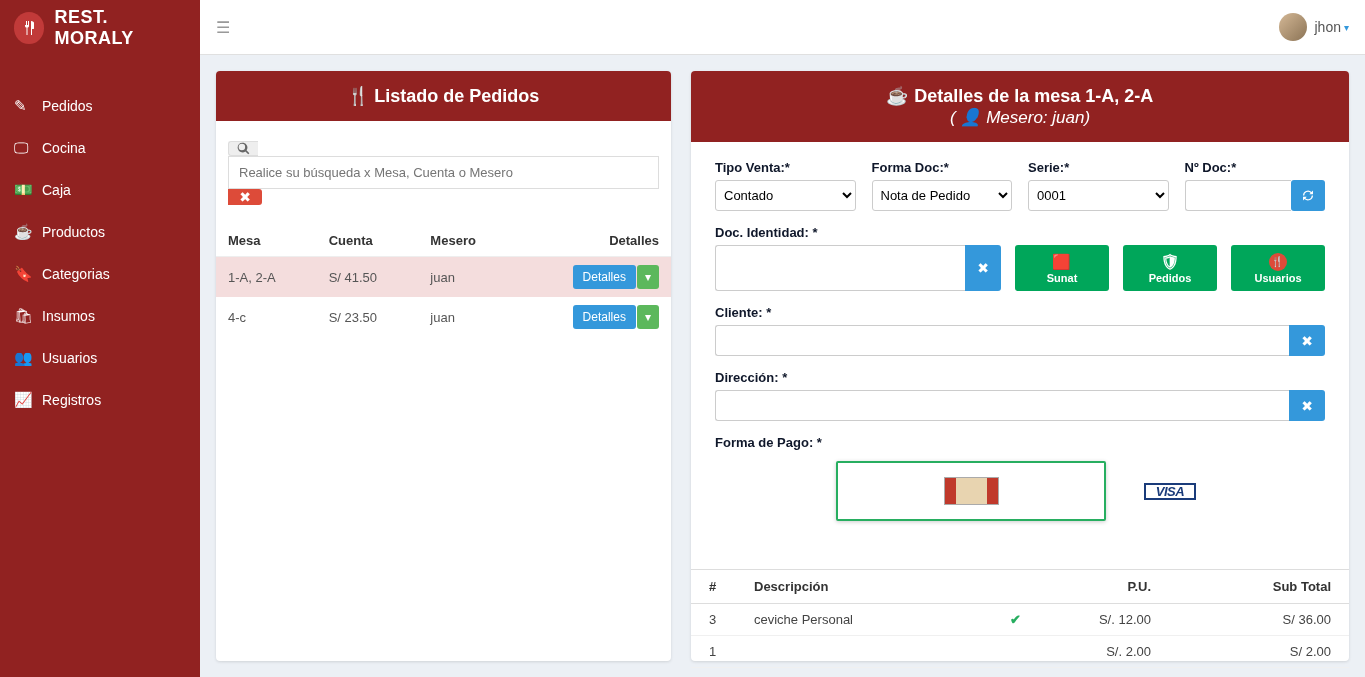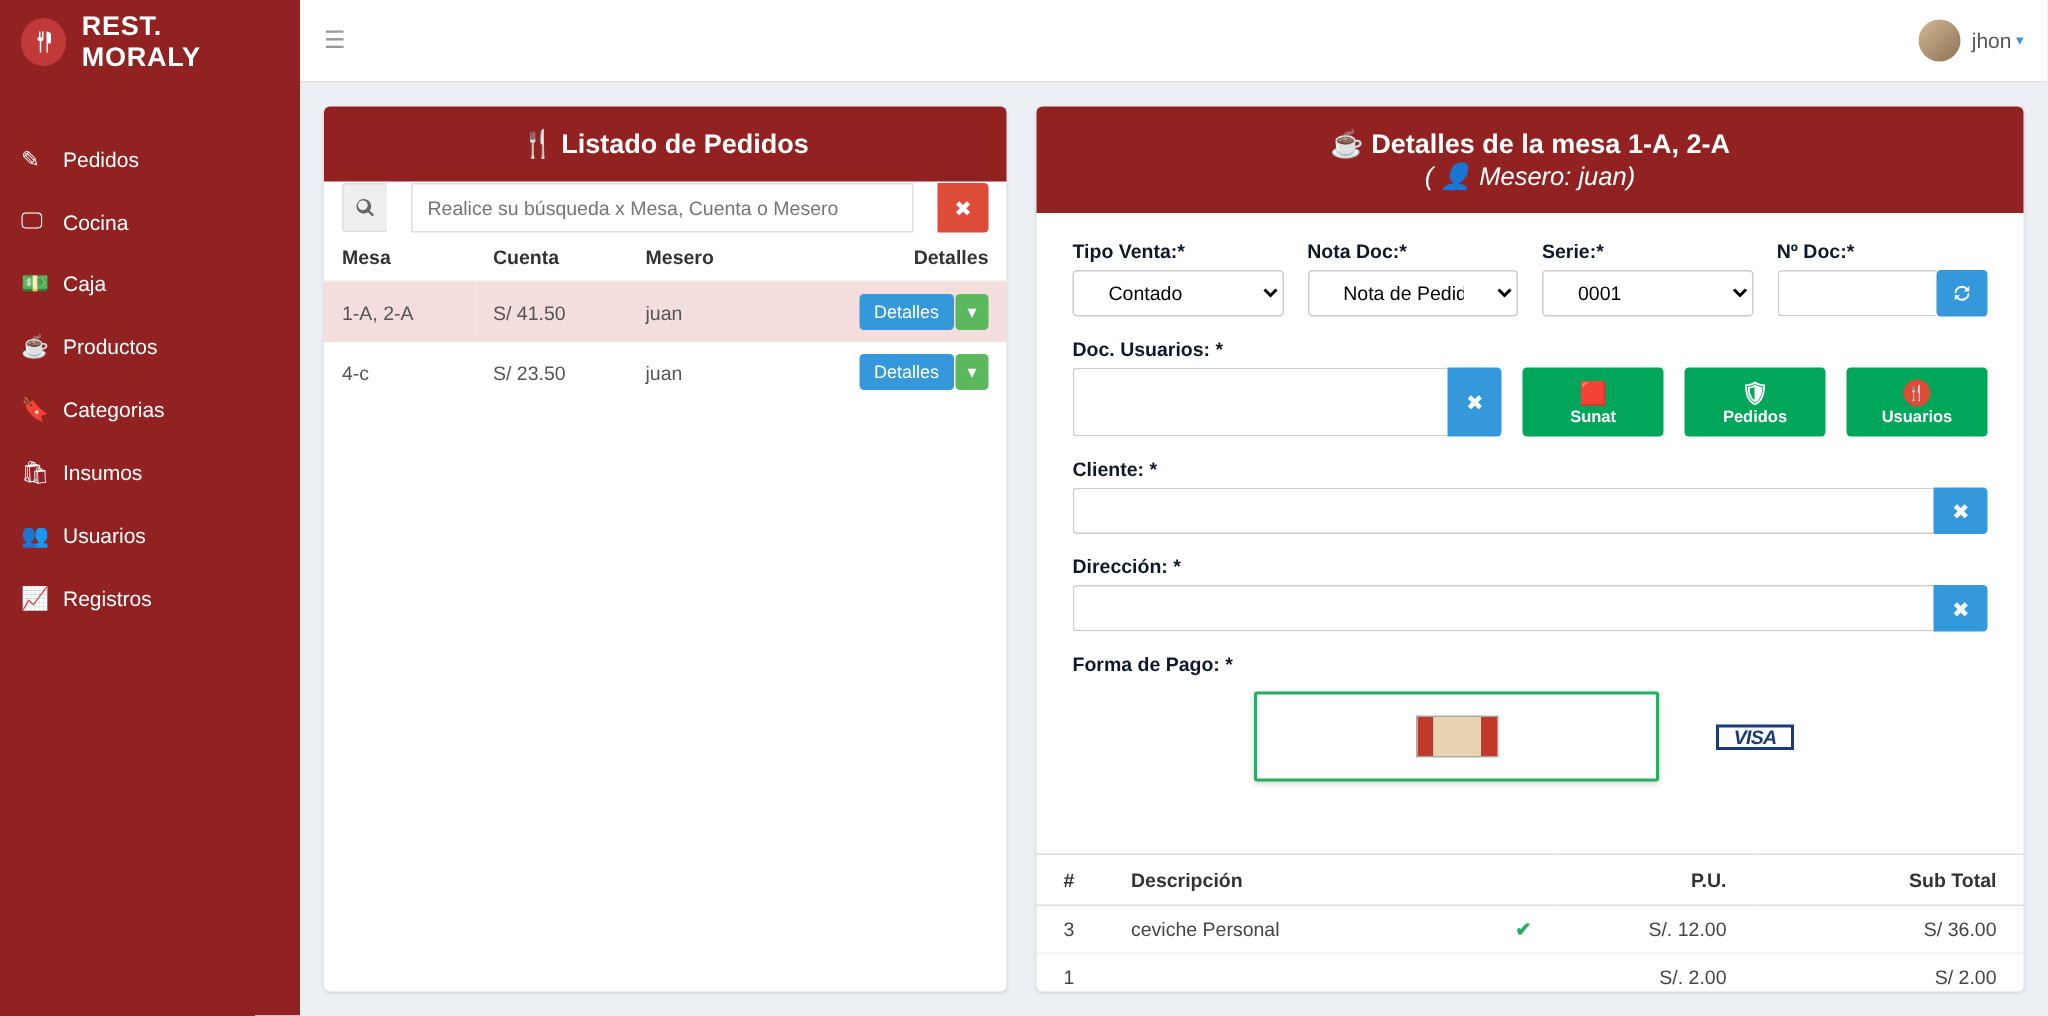--- a/index.html
+++ b/index.html
@@ -92,23 +92,24 @@
       text-align: center;
       border-radius: 4px 4px 0 0;
     }
     .panel-header-sub {
       font-style: italic;
       font-weight: 400;
       font-size: 17px;
     }
     .search-row {
       display: flex;
-      padding: 1px 12px;
-      gap: 16px;
+      padding: 20px 12px;
+      gap: 0;
       align-items: stretch;
+      flex-direction: column;
     }
     .search-addon {
       width: 30px;
       background: #eee;
       border: 1px solid #ddd;
       border-right: none;
       display: flex;
       align-items: center;
       justify-content: center;
       color: #666;
@@ -161,21 +162,21 @@
     .form-group { display: flex; flex-direction: column; }
     .form-label { font-weight: 700; font-size: 13px; margin-bottom: 5px; color: #0f172a;}
     .form-control {
       border: 1px solid #ccc;
       border-radius: 3px;
       padding: 7px 8px;
       font-size: 13px;
       background: #fff;
       width: 100%;
     }
-    select.form-control { padding: 6px 19px; }
+    select.form-control { padding: 6px 4px; }
     .input-group { display: flex; width: 100%; }
     .input-group .form-control { border-radius: 3px 0 0 3px; border-right: none; flex: 1; }
     .input-group-btn {
       padding: 0 12px;
       display: flex;
       align-items: center;
       justify-content: center;
       border: none;
       color: #fff;
       cursor: pointer;
@@ -354,21 +355,21 @@
           <span class="panel-header-sub"><span>( </span><span>👤 </span><span>Mesero: </span><span>juan</span><span>)</span></span>
         </div>
 
         <div class="form-body">
           <div class="form-row">
             <div class="form-group" style="flex:1;">
               <label class="form-label">Tipo Venta:*</label>
               <select class="form-control"><option>Contado</option></select>
             </div>
             <div class="form-group" style="flex:1;">
-              <label class="form-label">Nota Doc:*</label>
+              <label class="form-label">Forma Doc:*</label>
               <select class="form-control"><option>Nota de Pedido</option></select>
             </div>
             <div class="form-group" style="flex:1;">
               <label class="form-label">Serie:*</label>
               <select class="form-control"><option>0001</option></select>
             </div>
             <div class="form-group" style="flex:1;">
               <label class="form-label">Nº Doc:*</label>
               <div class="input-group">
                 <input class="form-control" style="">
@@ -376,21 +377,21 @@
                   <svg width="13" height="13" viewBox="0 0 16 16" fill="#fff">
                       <path d="M13.6 2.3A8 8 0 000 8h2a6 6 0 0110.2-4.2L10 6h6V0l-2.4 2.3zM16 8a8 8 0 01-13.6 5.7L0 16v-6h6l-2.2 2.2A6 6 0 0014 8h2z"></path>
                     </svg>
                 </button>
               </div>
             </div>
           </div>
 
           <div class="form-row">
             <div class="form-group" style="flex:1;">
-              <label class="form-label">Doc. Usuarios: *</label>
+              <label class="form-label">Doc. Identidad: *</label>
               <div style="display:flex;gap:14px;">
                 <div class="input-group" style="flex:1.2;">
                   <input class="form-control" style="">
                   <button class="input-group-btn btn-blue">✖</button>
                 </div>
                 <div class="action-btns" style="flex:1.3;">
                   <button class="action-btn btn-sunat">
                       <span class="ico">🟥</span>
                       <span>Sunat</span>
                     </button>

